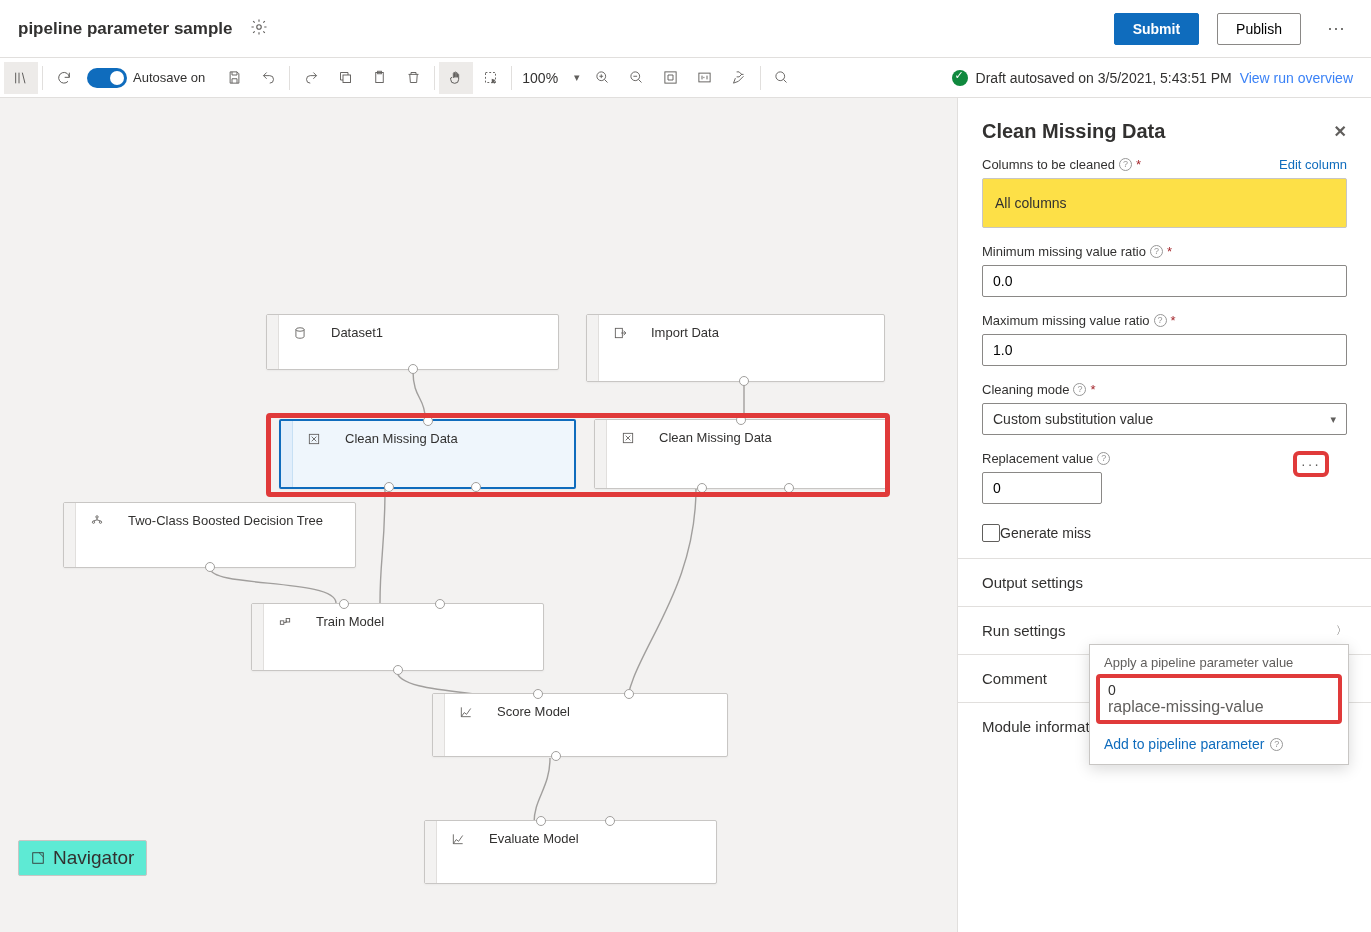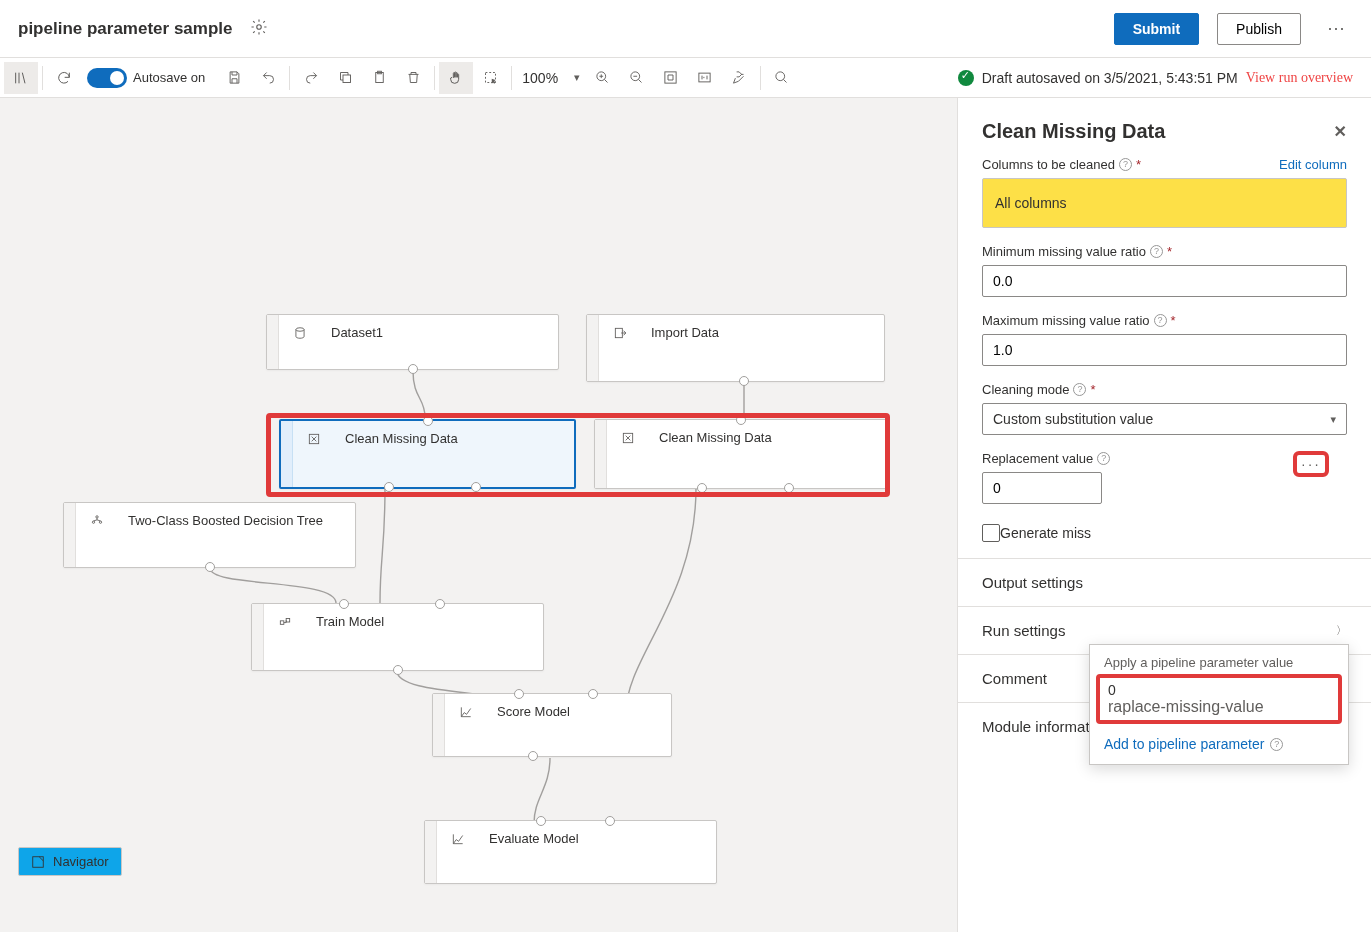--- a/index.html
+++ b/index.html
@@ -40,21 +40,21 @@
     }
     .toggle::after {
       content:""; position:absolute; width:14px; height:14px; border-radius:50%;
       background:#fff; top:3px; right:3px;
     }
     .autosave-lbl { font-size:13px; color:#323130; margin-right:12px; }
     .zoom-lbl { font-size:14px; color:#323130; padding:0 6px; display:flex; align-items:center; gap:16px; }
     .status { display:flex; align-items:center; gap:8px; margin-left:auto; padding-right:14px; font-size:14px; color:#323130; }
     .status .dot { width:16px; height:16px; border-radius:50%; background:#10893e; display:inline-block; position:relative; }
     .status .dot::after { content:"✓"; color:#fff; font-size:11px; position:absolute; left:3px; top:-1px; }
-    .link { color:#ef4444; cursor:pointer;font-family:Liberation Serif, serif; }
+    .link { color:#3b82f6; cursor:pointer; }
 
     
     .main { display:flex; height:calc(932px - 58px - 40px); }
     .canvas {
       flex:1; position:relative; background:#f3f2f1; overflow:hidden;
     }
     .node {
       position:absolute; background:#fff; border:1px solid #c8c6c4;
       border-radius:2px; display:flex; padding:0;
       box-shadow:0 1px 2px rgba(0,0,0,.04);
@@ -71,23 +71,23 @@
 
     .highlight-row {
       position:absolute; left:266px; top:315px; width:624px; height:84px;
       border:5px solid #e03a3a; border-radius:4px; pointer-events:none;
     }
     svg.wires { position:absolute; inset:0; width:100%; height:100%; pointer-events:none; }
     .wire { stroke:#a19f9d; stroke-width:1.4; fill:none; }
 
     .navigator {
       position:absolute; left:18px; bottom:56px;
-      background:#0ea5e9; border:1px solid #c8c6c4; border-radius:2px;
+      background:#5eead4; border:1px solid #c8c6c4; border-radius:2px;
       display:flex; align-items:center; gap:8px; padding:6px 12px;
-      font-size:13px; color:#323130; cursor:pointer;
+      font-size:19px; color:#323130; cursor:pointer;
     }
 
     
     .panel {
       width:414px; border-left:1px solid #e1dfdd; overflow:auto; position:relative; background:#fff;
     }
     .panel-head { display:flex; align-items:center; padding:22px 24px 14px; font-size:20px; font-weight:600; }
     .panel-head .close { margin-left:auto; color:#605e5c; cursor:pointer; font-size:16px; }
     .panel-section { padding:0 24px 16px; }
     .field-lbl { font-size:13px; color:#323130; display:flex; align-items:center; gap:4px; margin-bottom:6px; position:relative; }
@@ -334,21 +334,21 @@
             <rect x="14" y="6" width="6" height="6"></rect>
             <path d="M10 13h4V9"></path>
           </svg>
         <span>Train Model</span>
       </div>
       <div class="port top" style="left:30%;"></div>
       <div class="port top" style="left:63%;"></div>
       <div class="port bottom" style="left:50%;transform:translateX(-50%);"></div>
     </div>
 
-    <div class="node" style="left:432px;top:595px;width:240px;height:64px;">
+    <div class="node" style="left:432px;top:595px;width:296px;height:64px;">
       <div class="node-bar"></div>
       <div class="node-body">
         <svg class="node-icon icon-svg" viewBox="0 0 24 24">
             <path d="M4 20V4M4 20h16M4 20l5-7 4 3 7-10"></path>
           </svg>
         <span>Score Model</span>
       </div>
       <div class="port top" style="left:34%;"></div>
       <div class="port top" style="left:65%;"></div>
       <div class="port bottom" style="left:40%;"></div>

